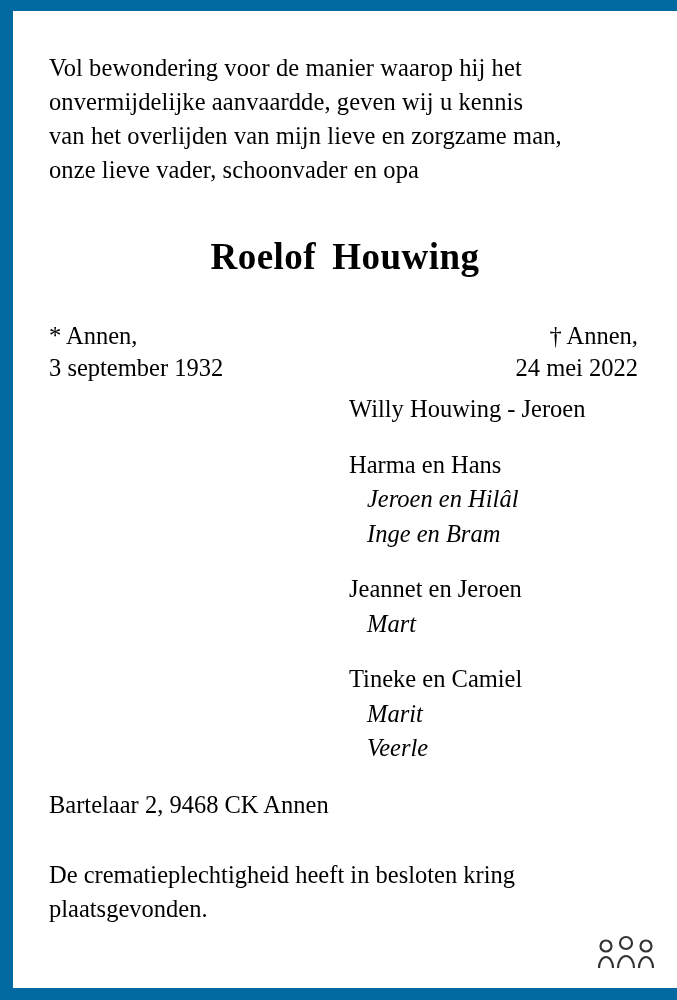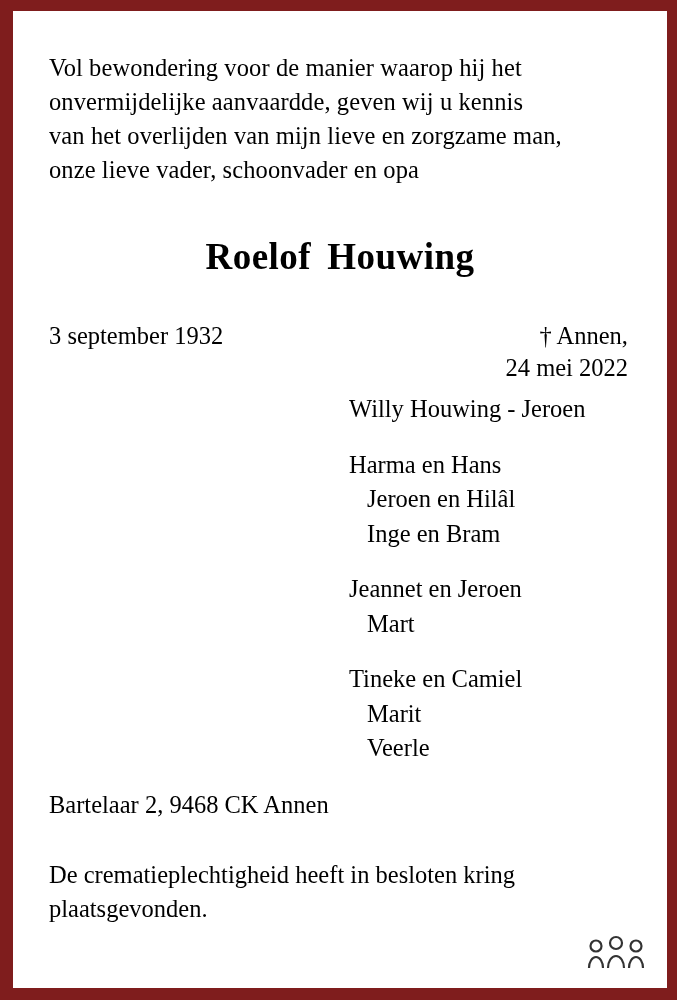--- a/index.html
+++ b/index.html
@@ -12,22 +12,22 @@
     height: 1000px;
     font-family: "Liberation Serif", serif;
     color: #000000;
     overflow: hidden;
   }
   .card {
     position: relative;
     box-sizing: border-box;
     width: 677px;
     height: 1000px;
-    background: #7f1d1d;
-    padding: 11px 10px 12px 13px;
+    background: #0369a1;
+    padding: 11px 0 12px 13px;
   }
   .inner {
     position: relative;
     box-sizing: border-box;
     width: 100%;
     height: 100%;
     background: #ffffff;
     padding: 40px 36px 0 36px;
     overflow: hidden;
   }
@@ -77,20 +77,21 @@
   .fam-group {
     margin-bottom: 21px;
     padding-left: 300px;
   }
   .fam-group .lead {
     white-space: nowrap;
   }
   .fam-group .child {
     padding-left: 18px;
     white-space: nowrap;
+    font-style: italic;
   }
   .address {
     margin-top: 23px;
     font-size: 24.5px;
     line-height: 32px;
   }
   .closing {
     margin-top: 37px;
     font-size: 24.5px;
     line-height: 34px;
@@ -118,20 +119,24 @@
       <div>van het overlijden van mijn lieve en zorgzame man,</div>
       <div>onze lieve vader, schoonvader en opa</div>
     </div>
 
     <div class="name">
       <span class="given">Roelof</span><span class="surname">Houwing</span>
     </div>
 
     <div class="dates">
       <div class="birth">
+        <div>
+          <span>*</span>
+          <span>Annen,</span>
+        </div>
         <div>3 september 1932</div>
       </div>
       <div class="death">
         <div>
           <span>†</span>
           <span>Annen,</span>
         </div>
         <div>24 mei 2022</div>
       </div>
     </div>

